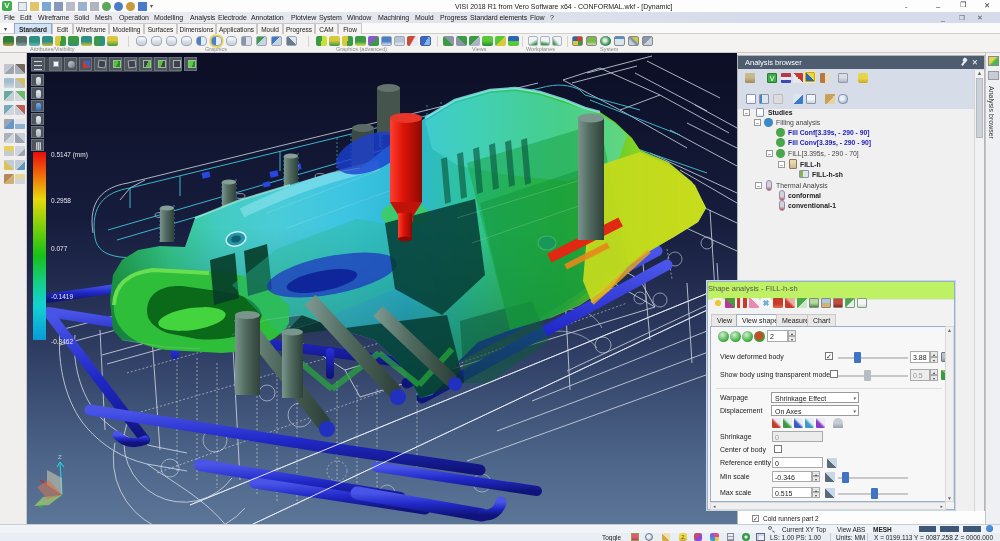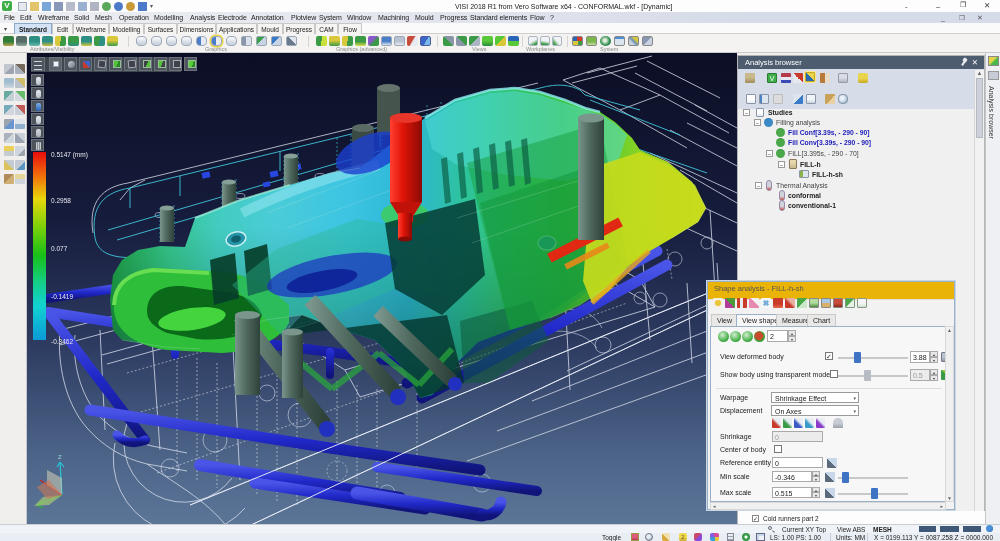--- a/index.html
+++ b/index.html
@@ -26,21 +26,21 @@
 #viewport{left:27px;top:53px;width:710px;height:471px;background:#10142e;overflow:hidden;}
 
 #abrowser{left:737px;top:55px;width:248px;height:458px;background:#f0f0f0;border:1px solid #b5b5b5;}
 #abtitle{left:0;top:0;width:246px;height:13px;background:#4e5c70;color:#fff;font-size:7.5px;line-height:13px;padding-left:7px;}
 .tree{font-size:6.8px;color:#1a1a1a;}
 
 #rstrip{left:985px;top:53px;width:15px;height:471px;background:#eef0f3;border-left:1px solid #c5c5c5;}
 #rstrip .vtext{position:absolute;top:33px;left:2px;font-size:7px;color:#333;writing-mode:vertical-rl;}
 
 #shape{left:707px;top:281px;width:248px;height:229px;background:#f2f2f2;border:1px solid #9ab0c8;box-shadow:0 0 0 1px #c9d6e4;}
-#shapetitle{height:18px;background:#eab308;color:#555;font-size:7.5px;line-height:13px;padding-left:6px;border-bottom:1px solid #e0e0e0;}
+#shapetitle{height:18px;background:#bef264;color:#555;font-size:7.5px;line-height:13px;border-bottom:1px solid #e0e0e0;}
 .stab{position:absolute;height:12px;line-height:12px;font-size:7px;color:#222;padding:0 5px;border:1px solid #c9c9c9;border-bottom:none;background:#e9e8e7;top:0;}
 .stab.sel{background:#f7f7f7;border-color:#9ab0c8;}
 .lbl{position:absolute;font-size:7px;color:#1a1a1a;}
 .field{position:absolute;background:#fff;border:1px solid #aaa;font-size:7px;color:#222;padding-left:2px;}
 .field.dis{background:#ececec;color:#999;}
 .ddown{position:absolute;background:#fff;border:1px solid #9a9a9a;font-size:7px;color:#222;padding-left:3px;}
 .chk{position:absolute;width:8px;height:8px;background:#fff;border:1px solid #777;}
 .sld{position:absolute;height:2px;background:#c8c8c8;}
 .thumb{position:absolute;width:7px;height:11px;background:#3f74c4;border-radius:1px;}
 .spin{position:absolute;width:8px;background:#e8e8e8;border:1px solid #aaa;font-size:4px;color:#444;text-align:center;line-height:5px;}

